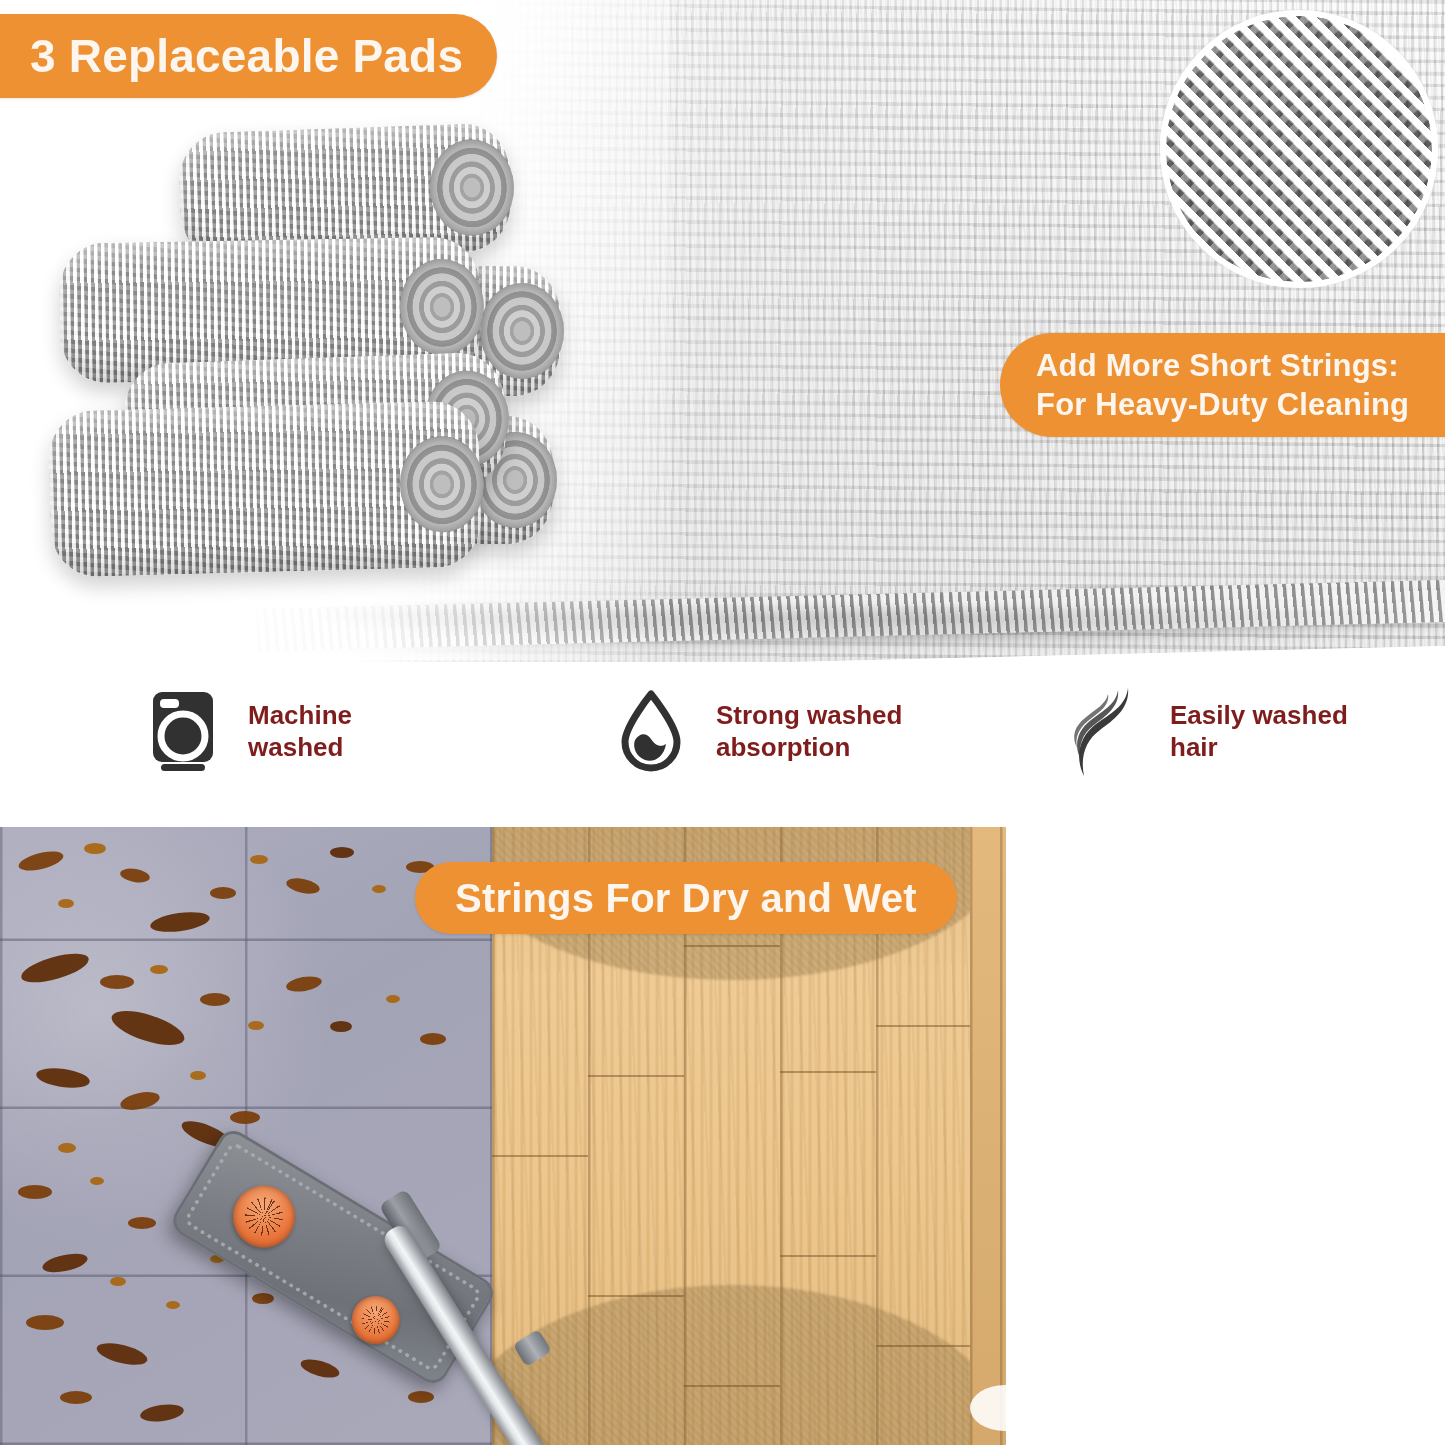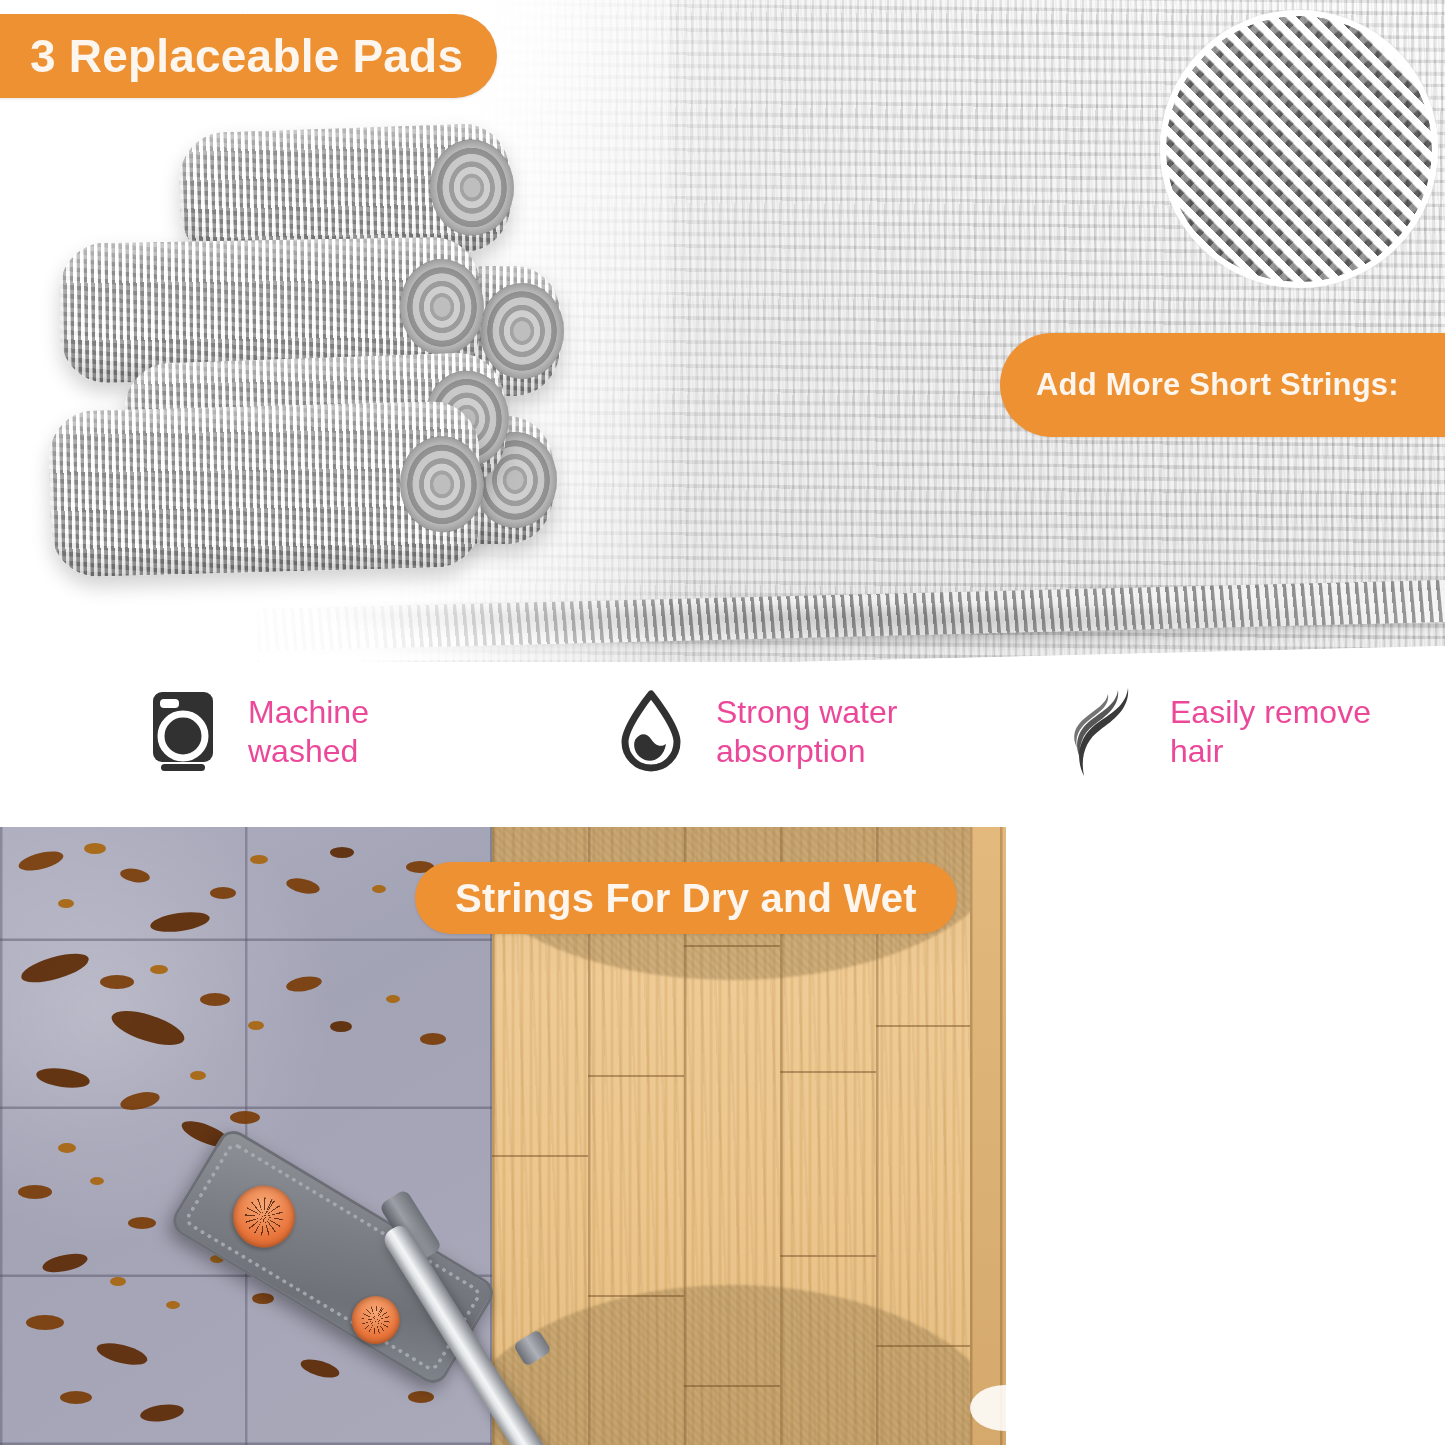--- a/index.html
+++ b/index.html
@@ -103,21 +103,21 @@
   
   .features{
     position:absolute;left:0;top:662px;width:1445px;height:163px;background:#ffffff;
     display:flex;align-items:center;z-index:15;
   }
   .feature{display:flex;align-items:center;gap:22px;}
   .f1{position:absolute;left:140px;top:24px;}
   .f2{position:absolute;left:608px;top:24px;}
   .f3{position:absolute;left:1062px;top:24px;}
   .f-icon{width:86px;height:92px;display:flex;align-items:center;justify-content:center;flex:0 0 auto;}
-  .f-text{font-size:32px;line-height:1.22;color:#ec4899;font-weight:400;white-space:pre-line;}
+  .f-text{font-size:26px;line-height:1.22;color:#7f1d1d;font-weight:700;white-space:pre-line;}
 
   
   .scene{position:absolute;left:0;top:825px;width:1445px;height:620px;overflow:hidden;}
 
   .panel{position:absolute;top:0;height:620px;overflow:hidden;}
 
   
   .p-tile{left:0;width:492px;
     background:
       linear-gradient(0deg, rgba(255,255,255,.05), rgba(255,255,255,.05)),
@@ -243,20 +243,21 @@
         <div class="roll-end"></div>
       </div>
     </div>
 
     <div class="badge badge-pads">
       <span>3 Replaceable Pads</span>
     </div>
 
     <div class="badge badge-strings">
       <span>Add More Short Strings:</span>
+      <span>For Heavy-Duty Cleaning</span>
     </div>
   </div>
 
   <div class="features">
 
     <div class="feature f1">
       <div class="f-icon">
         <svg width="66" height="84" viewBox="0 0 66 84" aria-hidden="true">
           <rect x="3" y="2" width="60" height="70" rx="9" fill="#313131"></rect>
           <rect x="10" y="9" width="19" height="9" rx="4" fill="#ffffff"></rect>
@@ -268,33 +269,33 @@
 washed</div>
     </div>
 
     <div class="feature f2">
       <div class="f-icon">
         <svg width="64" height="84" viewBox="0 0 64 84" aria-hidden="true">
           <path d="M32 4 C32 4 6 36 6 52 a26 26 0 0 0 52 0 C58 36 32 4 32 4 Z" fill="none" stroke="#313131" stroke-width="7" stroke-linejoin="round"></path>
           <path d="M16 50 c5 -8 12 -7 16 -1 c4 6 9 9 15 5 c-2 13 -12 19 -21 16 c-8 -3 -13 -12 -10 -20 Z" fill="#313131"></path>
         </svg>
       </div>
-      <div class="f-text">Strong water
+      <div class="f-text">Strong washed
 absorption</div>
     </div>
 
     <div class="feature f3">
       <div class="f-icon">
         <svg width="70" height="92" viewBox="0 0 70 92" aria-hidden="true">
           <path d="M58 2 C60 22 44 34 30 44 C16 54 10 70 14 90 C4 70 10 50 26 38 C40 28 56 20 58 2 Z" fill="#3a3a3a"></path>
           <path d="M48 4 C50 20 36 30 24 39 C12 48 8 60 11 74 C3 58 8 44 21 34 C34 24 46 18 48 4 Z" fill="#3a3a3a" opacity="0.85"></path>
           <path d="M38 8 C40 20 28 27 18 35 C8 43 5 52 7 62 C1 50 5 40 15 32 C26 23 36 18 38 8 Z" fill="#3a3a3a" opacity="0.7"></path>
         </svg>
       </div>
-      <div class="f-text">Easily remove
+      <div class="f-text">Easily washed
 hair</div>
     </div>
   </div>
 
   <div class="white-gap"></div>
 
   <div class="scene">
 
     <div class="panel p-tile">
       <div class="stains">

